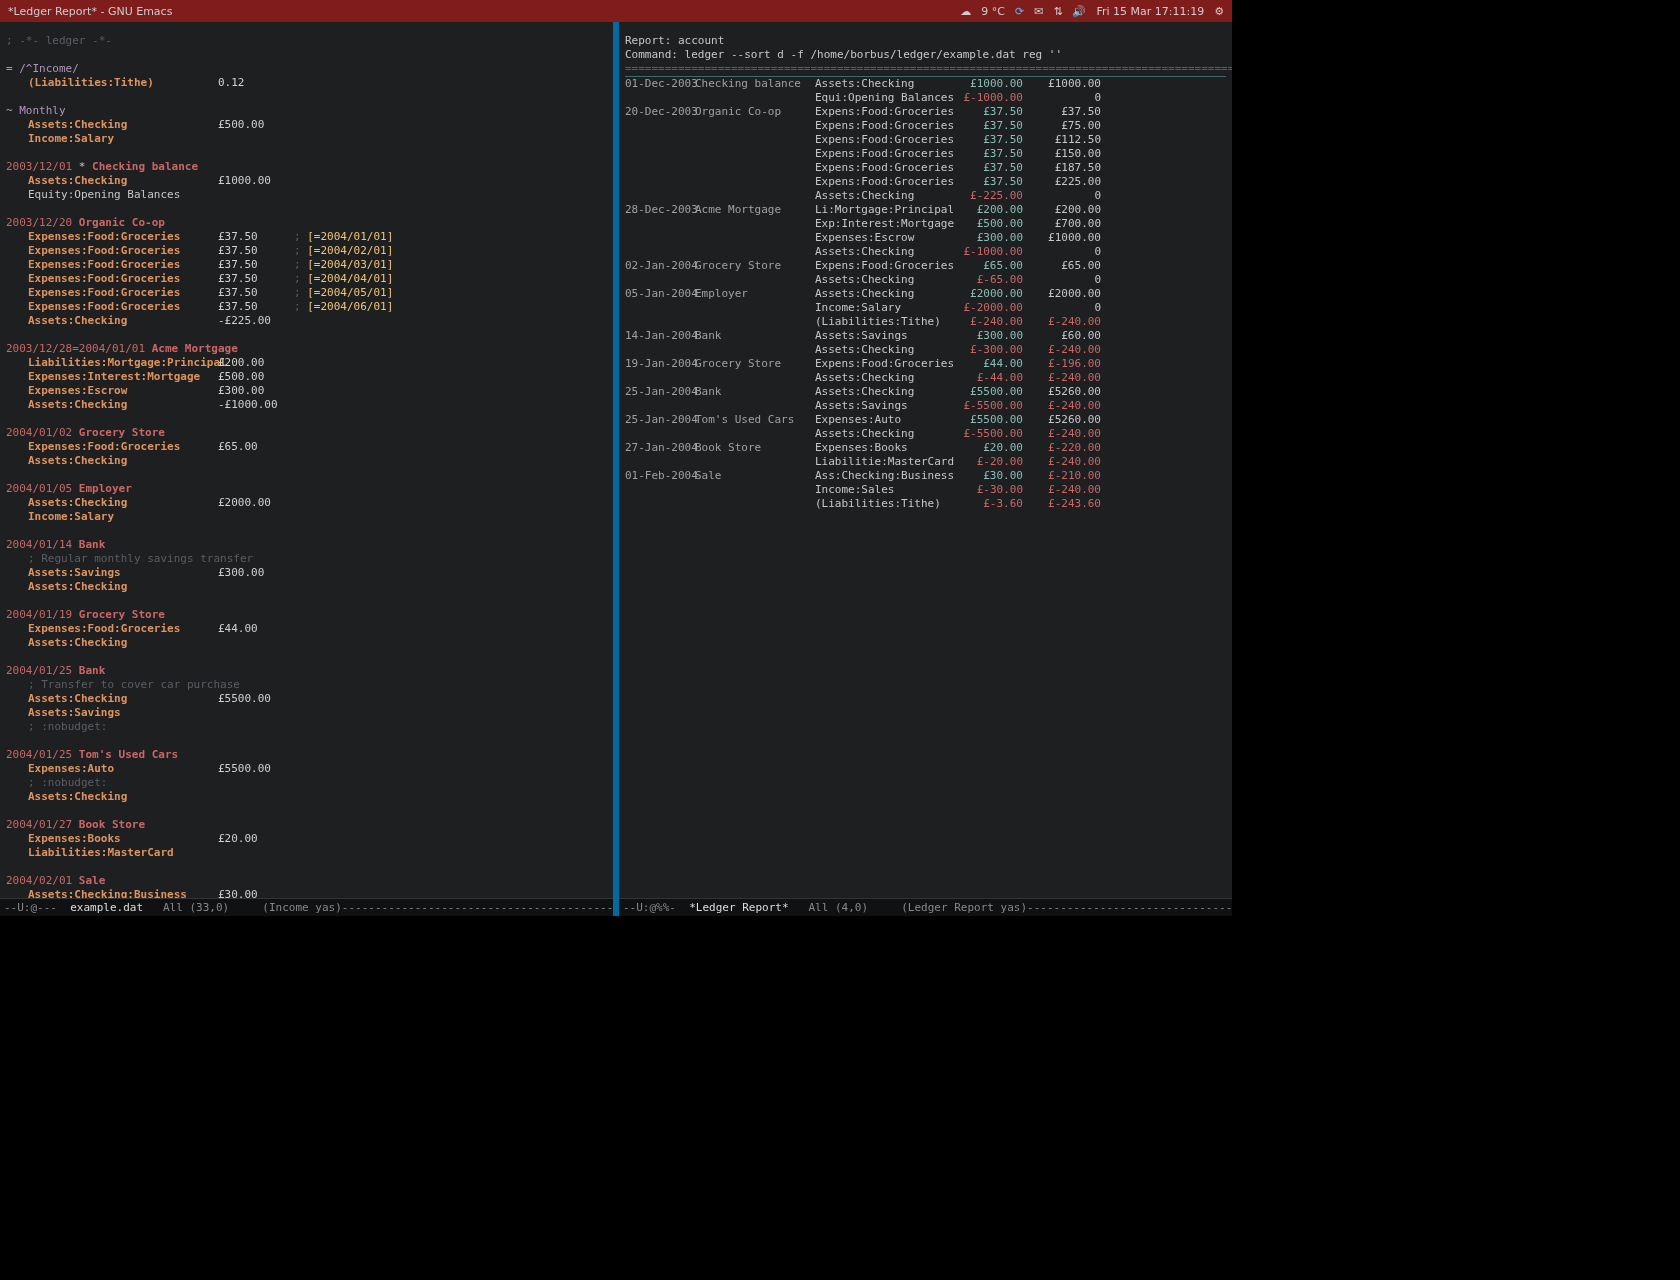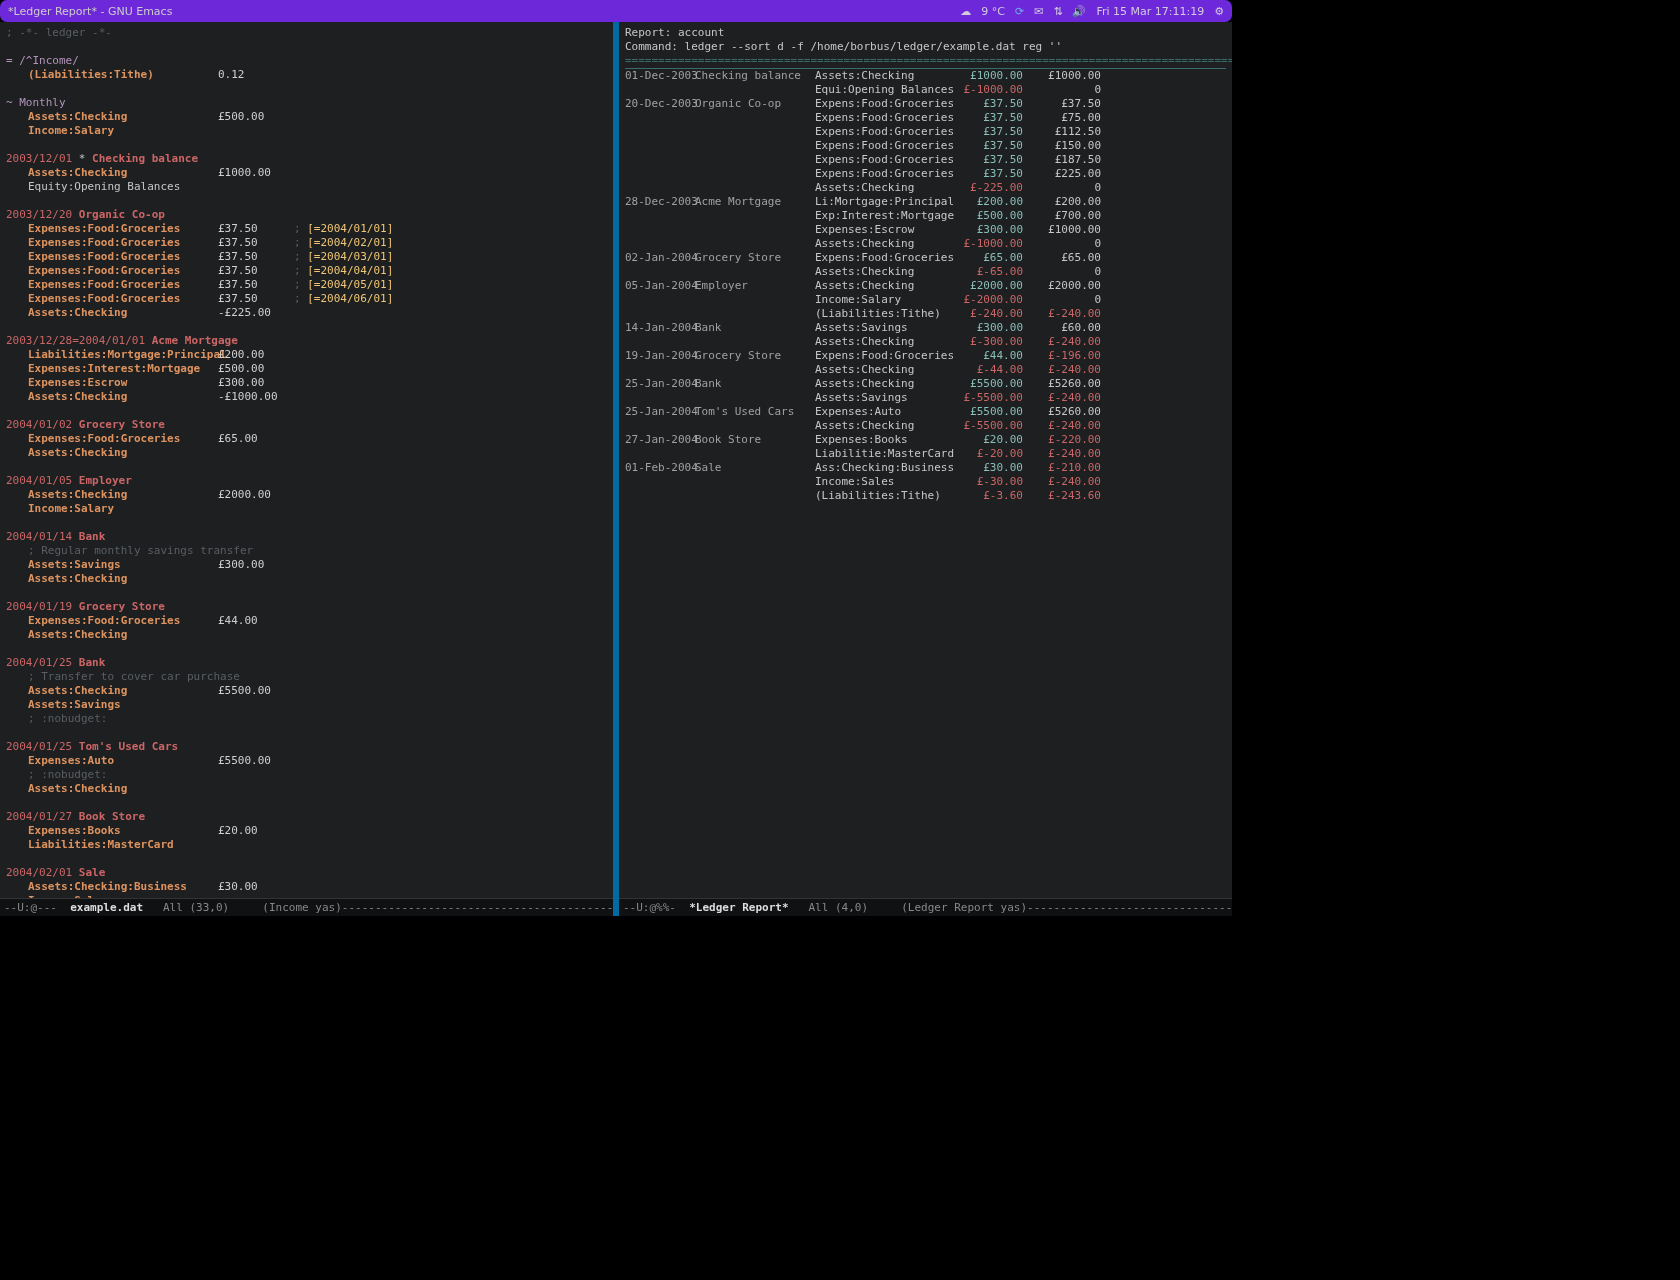--- a/index.html
+++ b/index.html
@@ -8,39 +8,38 @@
       font-family:"DejaVu Sans Mono","Consolas",monospace;
       font-size:11px;
       color:#c5c8c6;
       width:1232px;
       height:938px;
       overflow:hidden;
       position:relative;
     }
     
     .panel{
-      height:22px;background:#6d28d9;color:#ddd;display:flex;
+      height:22px;background:#7f1d1d;color:#ddd;display:flex;
       align-items:center;padding:0 8px;font-size:11px;
       font-family:"DejaVu Sans",sans-serif;
-      border-radius:7px;
     }
     .panel .title{flex:1;color:#ccc}
     .panel .status{display:flex;gap:10px;align-items:center}
     .panel .status span{opacity:.9}
     
     .emacs{display:flex;height:894px;background:#1d1f21}
     .pane{flex:1;display:flex;flex-direction:column;position:relative;overflow:hidden}
     .pane+.pane{border-left:6px solid #0369a1}
-    .buf{flex:1;padding:4px 6px;white-space:pre;overflow:hidden;line-height:14px}
+    .buf{flex:1;padding:12px 6px;white-space:pre;overflow:hidden;line-height:14px}
     .modeline{
       height:18px;background:#0f1113;color:#888;font-size:11px;
       display:flex;align-items:center;padding:0 4px;white-space:pre;
       border-top:1px solid #333;
     }
-    .modeline b{color:#ddd;font-weight:bold}
+    .modeline b{color:#ddd;font-weight:normal}
     
     .cm{color:#5a5e63}       
     .kw{color:#b294bb}       
     .pay{color:#cc6666}      
     .acc{color:#de935f;font-weight:bold} 
     .amt{color:#d0d0d0}
     .tag{color:#f0c674}      
     .pos{color:#8abeb7}      
     .neg{color:#cc6666}      
     .dt {color:#a0a0a0}

